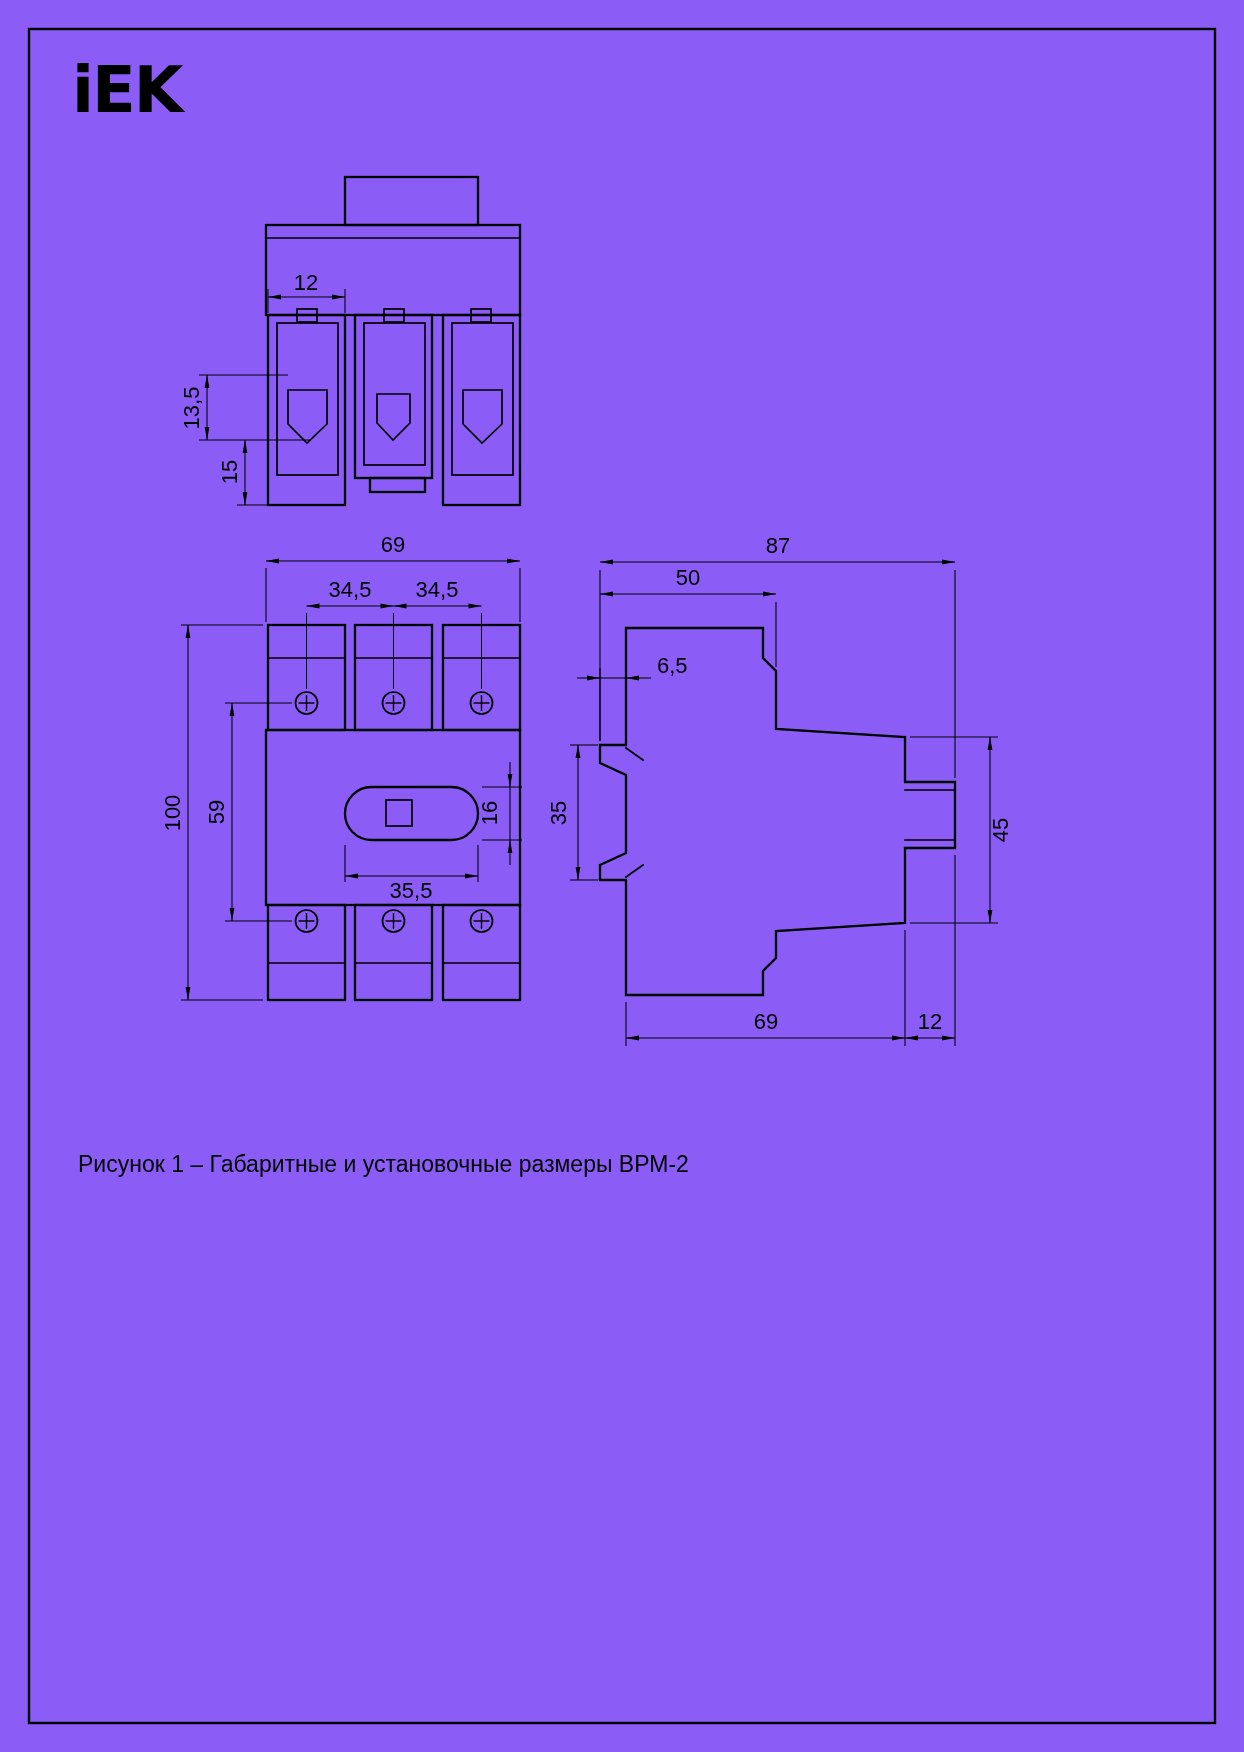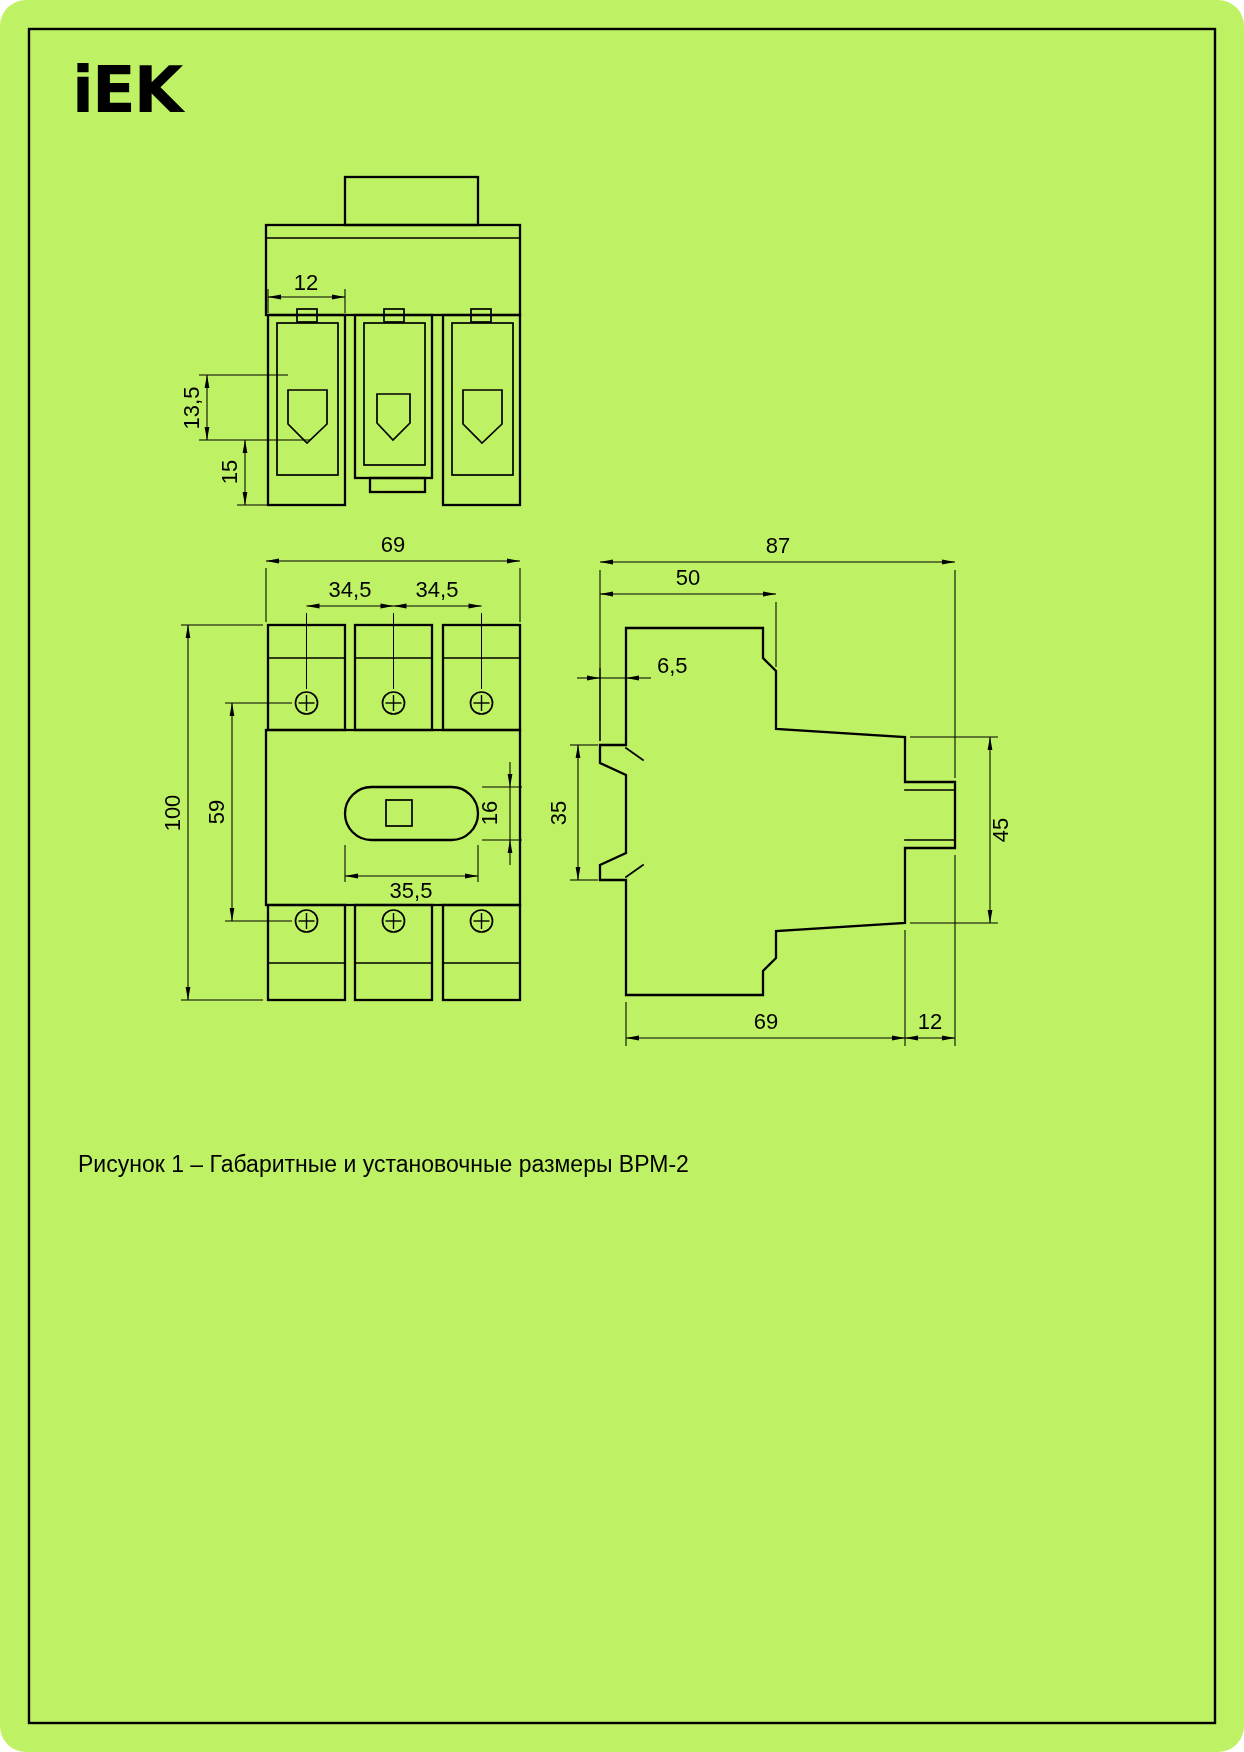--- a/index.html
+++ b/index.html
@@ -1,16 +1,16 @@
 <!DOCTYPE html>
 <html><head>
 <meta charset="utf-8">
 <style>
   html,body { margin:0; padding:0; background:#ffffff; }
-  .page { width:1244px; height:1752px; position:relative; background:#bef264;border-radius:26px; }
+  .page { width:1244px; height:1752px; position:relative; background:#8b5cf6; }
   svg { display:block; }
   .o2  { fill:none; stroke:#000; stroke-width:2.3; stroke-linejoin:miter; stroke-linecap:square; }
   .o15 { fill:none; stroke:#000; stroke-width:1.7; stroke-linecap:square; }
   .scr { fill:none; stroke:#000; stroke-width:1.4; }
   .d   { fill:none; stroke:#000; stroke-width:1.05; }
   .dim-text { font-family:"Liberation Sans","DejaVu Sans",sans-serif; font-size:22px; fill:#000; text-anchor:middle; }
   .dim-text.start { text-anchor:start; }
   .caption-text { font-family:"Liberation Sans","DejaVu Sans",sans-serif; font-size:23px; fill:#000; }
   .logo-text { font-family:"DejaVu Sans","Liberation Sans",sans-serif; font-size:64px; font-weight:800; letter-spacing:-2px; fill:#000; }
 </style>

